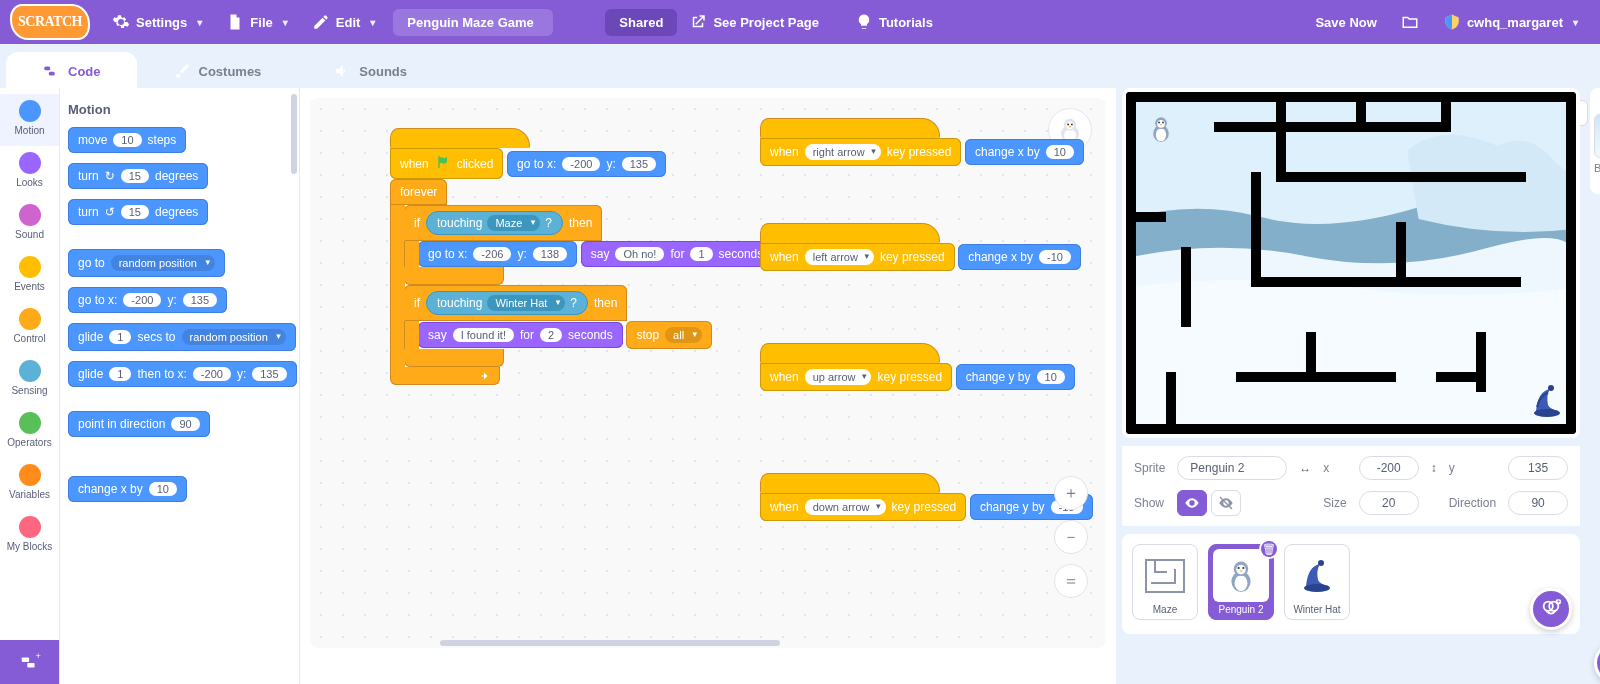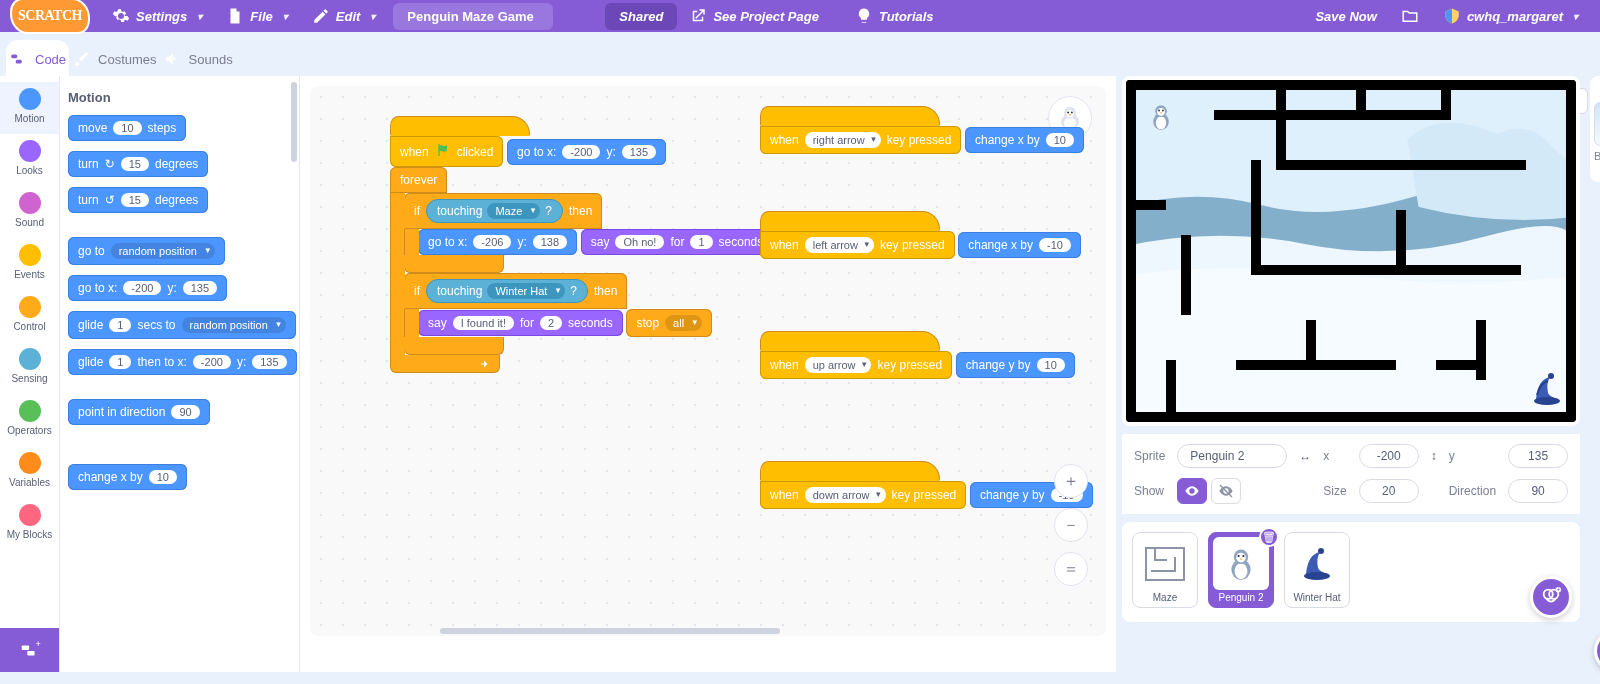--- a/index.html
+++ b/index.html
@@ -1,30 +1,30 @@
 <!DOCTYPE html>
 <html><head>
 <meta charset="utf-8">
 <style>
   * { box-sizing: border-box; margin: 0; padding: 0; font-family: "Helvetica Neue", Arial, sans-serif; }
   body { width:1600px; height:684px; background:#e9f1fc; overflow:hidden; font-size:13px; color:#575e75;}
   
-  .topbar { height:32px; background:#855cd6; display:flex; align-items:center; padding:12px 10px; color:#fff; font-weight:600;}
+  .topbar { height:44px; background:#855cd6; display:flex; align-items:center; padding:12px 10px; color:#fff; font-weight:600;}
   .logo { width:80px; height:36px; background:#ff9933; border:2px solid #fff; border-radius:12px 18px 12px 18px / 14px 20px 14px 20px; display:flex; align-items:center; justify-content:center; font-family:"Comic Sans MS",cursive; font-weight:bold; font-size:14px; color:#fff; letter-spacing:-0.5px; margin-right:10px;}
-  .topitem { display:flex; align-items:center; gap:6px; padding:4px 12px; cursor:pointer;font-style:italic; }
+  .topitem { display:flex; align-items:center; gap:6px; padding:4px 12px; cursor:pointer; }
   .caret::after{content:"\25BE"; font-size:10px; margin-left:4px; opacity:.9;}
   .projtitle { background:#9a77de; border-radius:6px; padding:6px 14px; color:#fff; margin:8px 6px; min-width:160px;}
   .btn-shared { background:#6b47b8; border-radius:6px; padding:6px 14px;margin-left:46px;}
   .btn-right { margin-left:auto;}
   .icon { display:inline-flex; width:18px; height:18px; align-items:center; justify-content:center;}
   .icon svg { width:18px; height:18px; fill:#fff; }
   .spacer { flex:0 0 12px;}
   
   .tabrow { height:44px; display:flex; align-items:flex-end; gap:0; padding-left:6px;}
-  .tab { padding:10px 3px 8px; border-radius:12px 12px 0 0; color:#7a7f92; display:flex; align-items:center; gap:8px; cursor:pointer; font-weight:400;}
+  .tab { padding:10px 36px 8px; border-radius:12px 12px 0 0; color:#7a7f92; display:flex; align-items:center; gap:8px; cursor:pointer; font-weight:700;}
   .tab.active { background:#fff; color:#855cd6;}
   
   .stagectl { position:absolute; right:12px; top:55px; display:flex; gap:10px; align-items:center;}
   .flag { color:#4cbf56;}
   .stopsign{ width:20px; height:20px; background:#e9a3a3; clip-path: polygon(30% 0,70% 0,100% 30%,100% 70%,70% 100%,30% 100%,0 70%,0 30%); border:1px solid #c47d7d;}
   .viewbtns{ display:flex; gap:0; border:1px solid #d9d9e3; border-radius:6px; overflow:hidden;}
   .viewbtns div{ width:28px; height:26px; display:flex; align-items:center; justify-content:center; background:#fff;}
   .viewbtns div.on{ background:#ece3fb;}
   .fullbtn{ width:28px; height:26px; border:1px solid #d9d9e3; border-radius:6px; display:flex; align-items:center; justify-content:center; background:#fff;}
   

